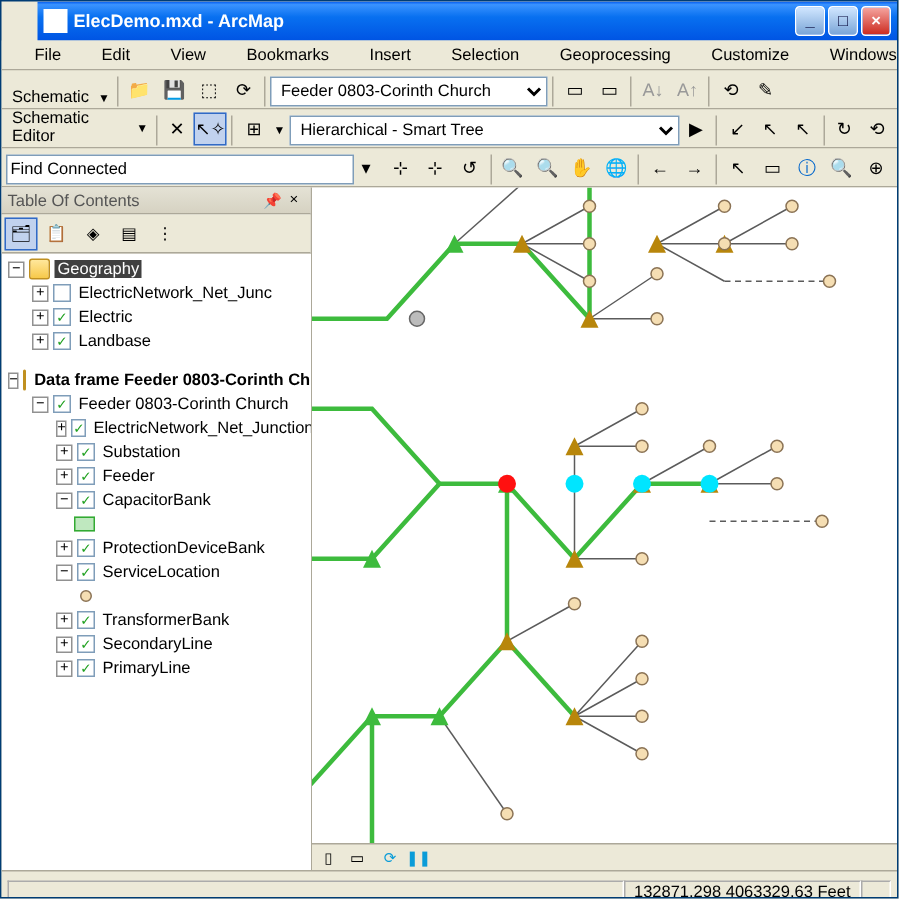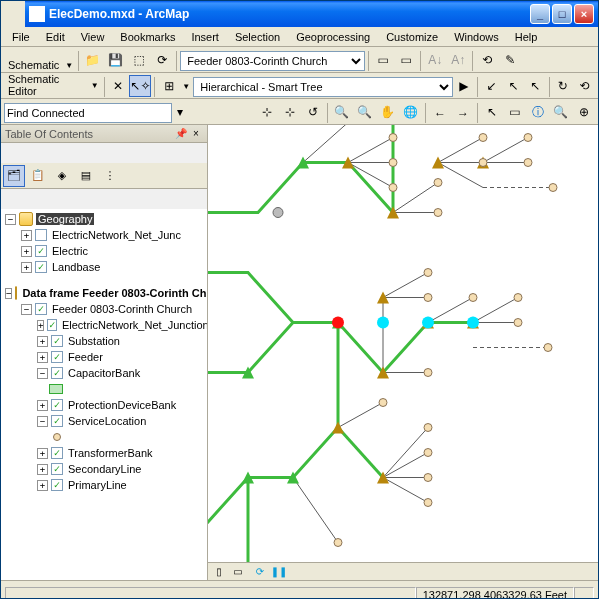--- a/index.html
+++ b/index.html
@@ -4,30 +4,30 @@
 <style>
 * { box-sizing: border-box; margin: 0; padding: 0; font-family: Tahoma, sans-serif; font-size: 11px; }
 body { background: #ece9d8; width: 599px; height: 599px; overflow: hidden; border: 1px solid #003c74; }
 .titlebar { background: linear-gradient(#0058ee, #3a93ff 8%, #0870f0 40%, #0054e3); height: 26px; display: flex; align-items: center; padding: 0 4px; color: white; margin-left: 24px; }
 .titlebar .icon { width: 16px; height: 16px; background: #fff; margin-right: 4px; display:inline-block; }
 .titlebar .title { flex: 1; font-weight: bold; font-size: 12px; }
 .titlebar .winbtns { display: flex; gap: 2px; }
 .titlebar .winbtn { width: 20px; height: 20px; background: linear-gradient(#d0e6ff,#7aa5d7); border: 1px solid #fff; border-radius: 3px; display:flex; align-items:center; justify-content:center; font-weight:bold; color:#003; cursor:pointer;}
 .titlebar .winbtn.close { background: linear-gradient(#f5a5a0,#cc2a1f); color:#fff;}
 .menubar { background: #ece9d8; height: 20px; display: flex; align-items: center; padding: 0 4px; gap: 2px; border-bottom:1px solid #aca899;}
-.menubar .mi { padding: 2px 7px; cursor: pointer; }
+.menubar .mi { padding: 2px 7px; cursor: pointer; margin-left: 11px; }
 .toolbar { background: #ece9d8; height: 26px; display: flex; align-items: flex-end; padding: 1px 3px; gap: 1px; border-bottom:1px solid #aca899; }
 .toolbar .tbtn { width: 22px; height: 22px; border: 1px solid transparent; display:flex; align-items:center; justify-content:center; cursor:pointer; font-size:12px; }
 .toolbar .sep { width:1px; height:20px; background:#aca899; margin:0 2px;}
 .toolbar .lbl { padding: 0 4px; }
 .toolbar .dd { display:flex; align-items:center; }
 .toolbar .dd-arrow { font-size:8px; padding:0 2px; cursor:pointer; }
 .toolbar select, .toolbar input[type=text] { height: 20px; border:1px solid #7f9db9; background:#fff; padding:0 2px; font-size:11px; }
 .content { display: flex; height: calc(100% - 26px - 20px - 26px - 26px - 26px - 18px); }
-.toc { width: 207px; background:#f0f0f0; border-right:1px solid #aca899; display:flex; flex-direction:column;gap:20px; }
+.toc { width: 207px; background:#f0f0f0; border-right:1px solid #aca899; display:flex; flex-direction:column; }
 .toc-title { background: linear-gradient(#e4e2d5,#d6d2c2); height:18px; padding:2px 4px; display:flex; align-items:center; border-bottom:1px solid #aca899;}
 .toc-title .t { flex:1; color:#555;}
 .toc-title .pin, .toc-title .x { width:14px; height:14px; cursor:pointer; display:flex; align-items:center; justify-content:center; font-size:10px;}
 .toc-tb { background:#ece9d8; height:26px; display:flex; align-items:center; padding:2px; gap:2px; border-bottom:1px solid #aca899;}
 .toc-tb .tbtn { width:22px; height:22px; border:1px solid transparent; display:flex; align-items:center; justify-content:center; cursor:pointer;}
 .toc-tb .tbtn.sel { border:1px solid #316ac5; background:#c1d2ee;}
 .tree { flex:1; background:#fff; overflow:auto; padding:2px; }
 .tree .node { display:flex; align-items:center; height:16px; white-space:nowrap; }
 .tree .exp { width:11px; height:11px; border:1px solid #919191; background:#fff; display:flex; align-items:center; justify-content:center; font-size:9px; line-height:9px; margin-right:3px; cursor:pointer; font-family:monospace;}
 .tree .chk { width:12px; height:12px; border:1px solid #7f9db9; background:#fff; margin-right:3px; display:flex; align-items:center; justify-content:center; font-size:9px; color:#21a121;}
@@ -121,21 +121,21 @@
   <div class="sep"></div>
   <div class="tbtn">↙</div>
   <div class="tbtn">↖</div>
   <div class="tbtn">↖</div>
   <div class="sep"></div>
   <div class="tbtn">↻</div>
   <div class="tbtn">⟲</div>
 </div>
 
 <div class="toolbar">
-  <input type="text" style="width: 168px;" value="Find Connected">
+  <input type="text" style="width: 232px;" value="Find Connected">
   <div class="tbtn" style="width:14px">▾</div>
   <div style="flex:1"></div>
   <div class="tbtn">⊹</div>
   <div class="tbtn">⊹</div>
   <div class="tbtn">↺</div>
   <div class="sep"></div>
   <div class="tbtn">🔍</div>
   <div class="tbtn">🔍</div>
   <div class="tbtn">✋</div>
   <div class="tbtn">🌐</div>

